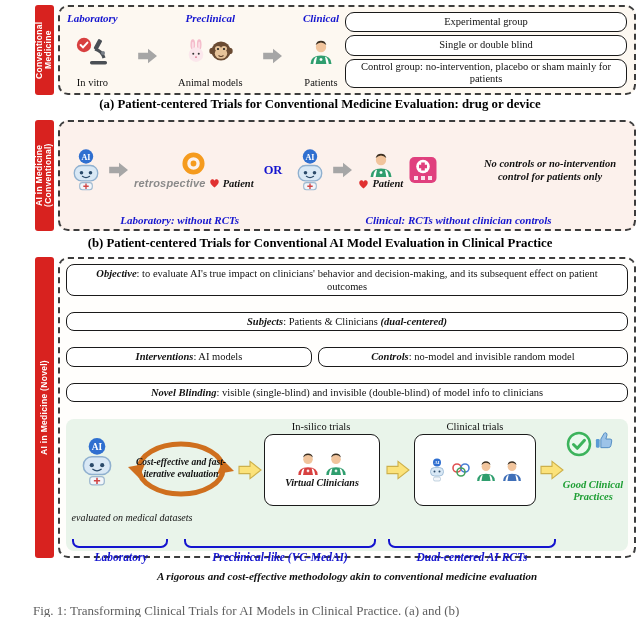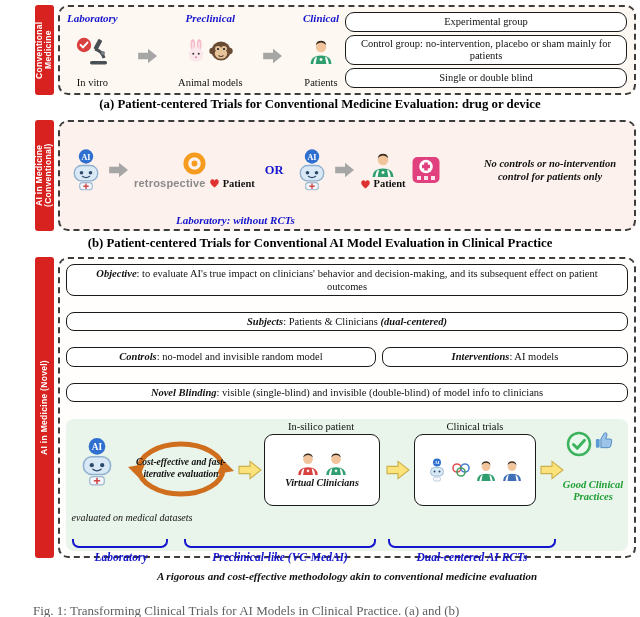--- a/index.html
+++ b/index.html
@@ -28,21 +28,21 @@
         align-items:center;justify-content:center;text-align:center;font-size:10.5px;
         line-height:1.15;padding:1px 10px;}
   .rbox.tall{flex:1.55;}
 
   .caption{position:absolute;left:0;width:640px;text-align:center;font-weight:bold;
            font-size:12.8px;color:#000;white-space:nowrap;}
 
   
   .box-b{background:#fcf1ec;display:flex;flex-direction:column;padding:6px 8px 3px;}
   .row-b{flex:1;display:flex;align-items:center;gap:5px;}
-  .vgroup{display:flex;flex-direction:column;align-items:center;gap:1px;}
+  .vgroup{display:flex;flex-direction:column;align-items:center;gap:1px;font-style:italic;}
   .retro-word{font-family:"Liberation Sans",sans-serif;font-weight:bold;color:#8a8a8a;
               font-size:11px;letter-spacing:.2px;}
   .pat{display:flex;align-items:center;gap:2px;font-weight:bold;font-size:10.5px;}
   .pat-row{display:flex;align-items:center;gap:3px;}
   .or{color:#1414cf;font-weight:bold;font-size:12.5px;margin:0 5px;}
   .note-b{margin-left:auto;width:152px;font-style:italic;font-weight:bold;font-size:10.5px;
           text-align:center;line-height:1.25;}
   .row-b2{display:flex;margin-top:2px;}
   .blue-lab{color:#1414cf;font-weight:bold;font-style:italic;font-size:11px;text-align:center;}
   .row-b2 .blue-lab:first-child{width:40%;}
@@ -142,22 +142,22 @@
             <path d="M2.5 26 q0-8.5 10.5-8.5 t10.5 8.5 z" fill="#2f9e6e"></path>
             <path d="M5.2 26 q.8-6.6 3.8-7.4 l-1.4 7.4 z" fill="#ffffff"></path>
             <path d="M20.8 26 q-.8-6.6-3.8-7.4 l1.4 7.4 z" fill="#ffffff"></path>
             <path d="M11.6 21.5 h2.8 M13 20.1 v2.8" stroke="#fff" stroke-width="1.3"></path>
           </svg>
           <div class="lbl">Patients</div>
         </div>
       </div>
       <div class="groups">
         <div class="rbox">Experimental group</div>
+        <div class="rbox">Single or double blind</div>
         <div class="rbox tall">Control group: no-intervention, placebo or sham mainly for patients</div>
-        <div class="rbox">Single or double blind</div>
       </div>
     </div>
   </div>
   <div class="caption" style="top:97px;">(a) Patient-centered Trials for Conventional Medicine Evaluation: drug or device</div>
 
   <div class="panel" style="top:120px;height:111px;">
     <div class="side-label">
       <span>AI in Medicine (Conventional)</span>
     </div>
     <div class="dashed-box box-b">
@@ -223,40 +223,41 @@
           <circle cx="15" cy="11.5" r="6.8" fill="#fff"></circle>
           <path d="M13.2 7.5 h3.6 v2.2 h2.2 v3.6 h-2.2 v2.2 h-3.6 v-2.2 h-2.2 v-3.6 h2.2 z" fill="#e0407e"></path>
           <rect x="6" y="21" width="4" height="4" fill="#fff" opacity=".85"></rect>
           <rect x="13" y="21" width="4" height="4" fill="#fff" opacity=".85"></rect>
           <rect x="20" y="21" width="4" height="4" fill="#fff" opacity=".85"></rect>
         </svg>
         <div class="note-b">No controls or no-intervention control for patients only</div>
       </div>
       <div class="row-b2">
         <div class="blue-lab">Laboratory: without RCTs</div>
+        <div class="blue-lab">Clinical: RCTs without clinician controls</div>
       </div>
     </div>
   </div>
   <div class="caption" style="top:236px;">(b) Patient-centered Trials for Conventional AI Model Evaluation in Clinical Practice</div>
 
   <div class="panel" style="top:257px;height:301px;">
     <div class="side-label">
       <span>AI in Medicine (Novel)</span>
     </div>
     <div class="dashed-box box-c">
       <div class="cbox"><span class="bi">Objective</span><span>: to evaluate AI's true impact on clinicians' behavior and decision-making, and its subsequent effect on patient outcomes</span></div>
       <div class="cbox"><span class="bi">Subjects</span><span>: Patients &amp; Clinicians </span><span class="bi">(dual-centered)</span></div>
       <div class="crow">
+        <div class="cbox iv"><span class="bi">Interventions</span><span>: AI models</span></div>
         <div class="cbox ct"><span class="bi">Controls</span><span>: no-model and invisible random model</span></div>
-        <div class="cbox iv"><span class="bi">Interventions</span><span>: AI models</span></div>
       </div>
       <div class="cbox"><span class="bi">Novel Blinding</span><span>: visible (single-blind) and invisible (double-blind) of model info to clinicians</span></div>
 
       <div class="green">
-        <div class="abs stage-lbl" style="left:196px;top:2px;width:118px;">In-silico patient</div>
+        <div class="abs stage-lbl" style="left:196px;top:2px;width:118px;">In-silico trials</div>
         <div class="abs stage-lbl" style="left:348px;top:2px;width:122px;">Clinical trials</div>
 
         <svg class="abs" style="left:10px;top:18px;" viewBox="0 0 40 48" width="42" height="50">
           <circle cx="20" cy="9" r="8" fill="#2f6fd0"></circle>
           <text x="20" y="12.5" text-anchor="middle" font-size="9" font-weight="bold" fill="#ffffff">AI</text>
           <rect x="7" y="19" width="26" height="17" rx="8" fill="#d9e8f5" stroke="#8fb0cf" stroke-width="1.5"></rect>
           <circle cx="15" cy="27" r="2" fill="#2a4a6a"></circle>
             <circle cx="25" cy="27" r="2" fill="#2a4a6a"></circle>
           <path d="M16 31 q4 3 8 0" stroke="#2a4a6a" stroke-width="1.3" fill="none" stroke-linecap="round"></path>
           <rect x="13" y="38" width="14" height="8" rx="3" fill="#f3f6fa" stroke="#9db8cf" stroke-width="1.2"></rect>

